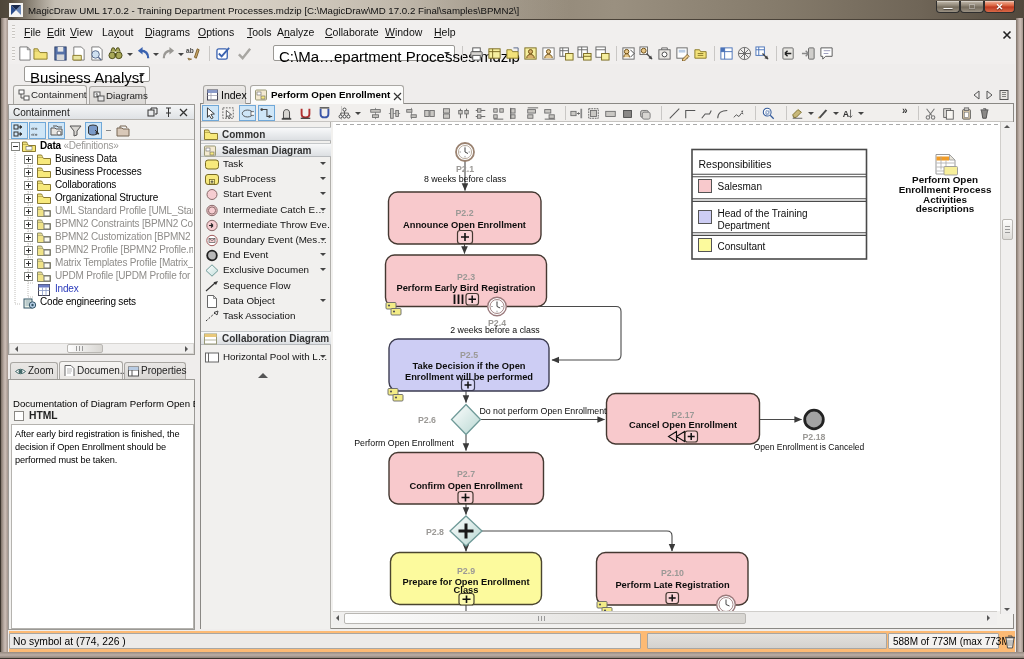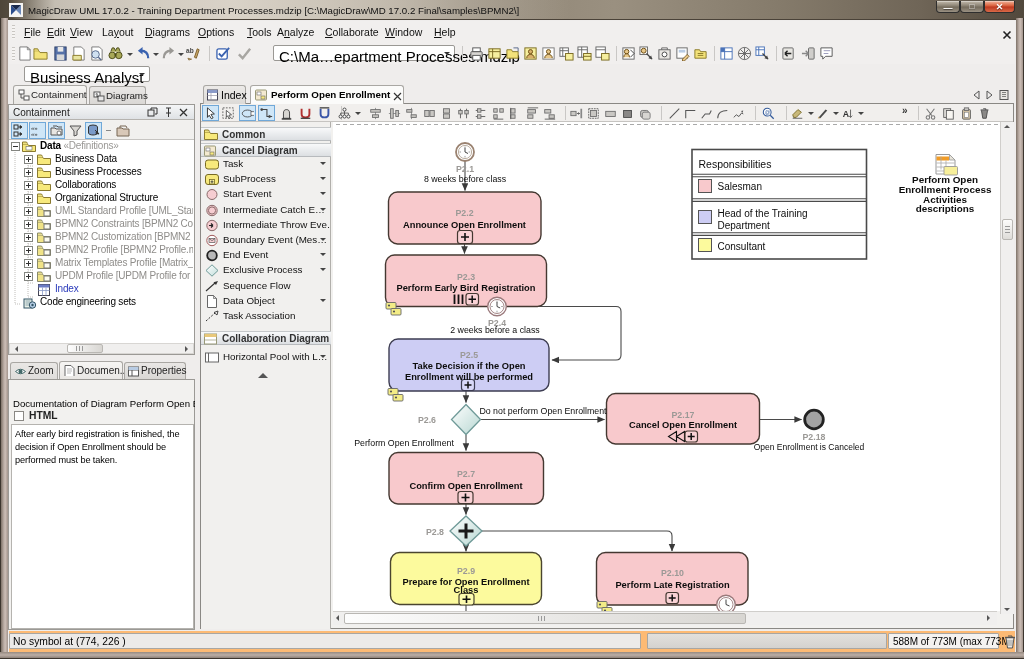--- a/index.html
+++ b/index.html
@@ -771,21 +771,21 @@
           <path d="M0.5 3V1h4l1 1.5" fill="#f7e97c" stroke="#8a7a30"></path>
         </svg>
         <span class="abs" style="left:21px;top:1px">Common</span>
       </div>
  <div class="tbxhead" style="top:21px">
         <svg class="abs" style="left:3px;top:1px" width="13" height="12" viewBox="0 0 13 12">
           <rect x="0.5" y="1" width="11" height="10" rx="1" fill="#f4ead0" stroke="#997"></rect>
           <rect x="2" y="3" width="4" height="3" fill="#fff" stroke="#666" stroke-width="0.6"></rect>
           <rect x="6" y="7" width="4" height="3" fill="#f7e97c" stroke="#666" stroke-width="0.6"></rect>
         </svg>
-        <span class="abs" style="left:21px;top:1px">Cancel Diagram</span>
+        <span class="abs" style="left:21px;top:1px">Salesman Diagram</span>
       </div>
  <div class="tbxitem" style="top:35px">
         <svg class="tic" viewBox="0 0 14 13">
           <rect x="0.5" y="2" width="13" height="9" rx="2.5" fill="#f7e97c" stroke="#776a25"></rect>
         </svg>
         <span class="tlb">Task</span>
         <span class="dd"></span>
       </div>
  <div class="tbxitem" style="top:50.2px">
         <svg class="tic" viewBox="0 0 14 13">
@@ -831,21 +831,21 @@
         <svg class="tic" viewBox="0 0 14 13">
           <circle cx="7" cy="6.5" r="4.8" fill="#b8b8b8" stroke="#222" stroke-width="1.8"></circle>
         </svg>
         <span class="tlb">End Event</span>
         <span class="dd"></span>
       </div>
  <div class="tbxitem" style="top:141.4px">
         <svg class="tic" viewBox="0 0 14 13">
           <path d="M7 0.8L13 6.5L7 12.2L1 6.5z" fill="url(#gwd)" stroke="#6f9a98"></path>
         </svg>
-        <span class="tlb">Exclusive Process</span>
+        <span class="tlb">Exclusive Documen</span>
         <span class="dd"></span>
       </div>
  <div class="tbxitem" style="top:156.6px">
         <svg class="tic" viewBox="0 0 14 13">
           <path d="M1 11L10 3" stroke="#333" stroke-width="1.1"></path>
           <path d="M13 1l-4.5 1.2L11 5z" fill="#333"></path>
         </svg>
         <span class="tlb">Sequence Flow</span>
       </div>
  <div class="tbxitem" style="top:171.8px">

